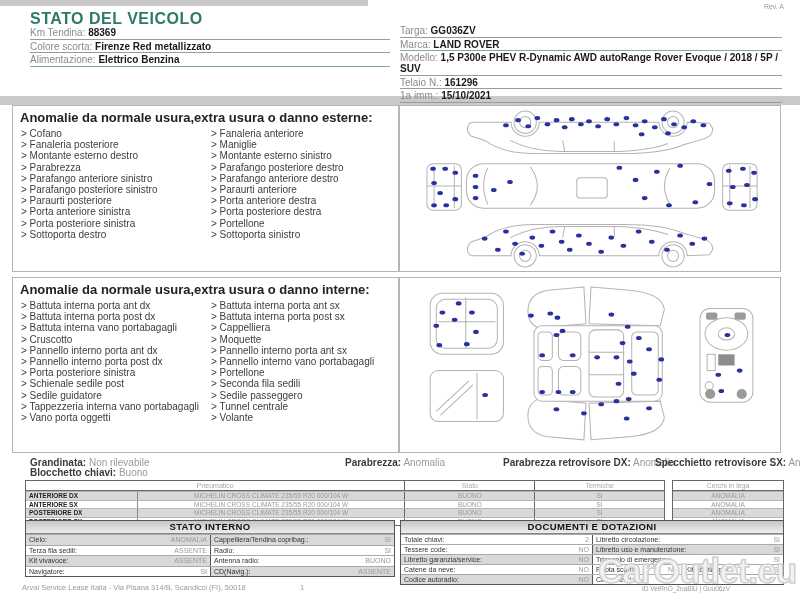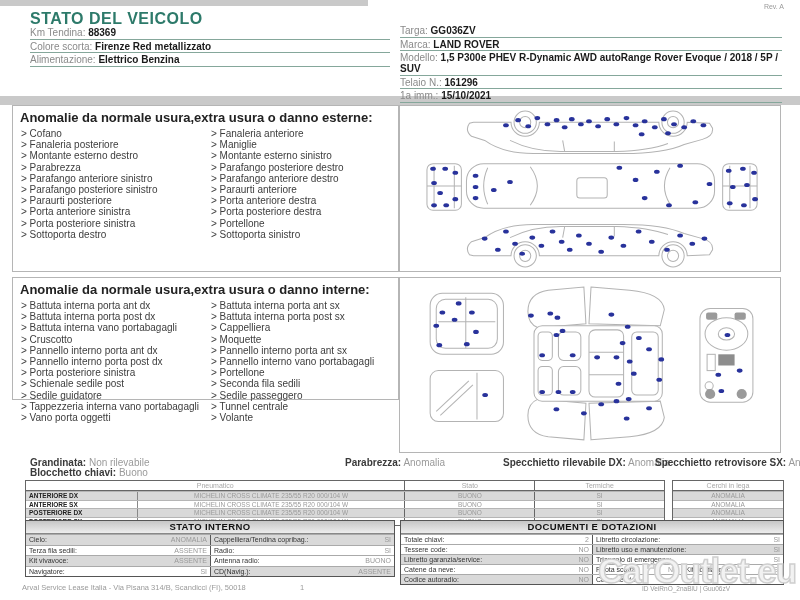--- a/index.html
+++ b/index.html
@@ -17,21 +17,21 @@
   #fields-left{left:30px;top:26px;width:360px;}
   #fields-right{left:400px;top:24px;width:382px;}
   .field-row{border-bottom:1px solid #85a79b;font-size:10px;line-height:11px;
              padding:1px 0 0.5px;color:#8a8a8a;}
   .field-row b{color:#1a1a1a;}
 
   
   .box{position:absolute;border:1px solid #b5b5b5;background:#fff;box-sizing:border-box;}
   #ext-list-box{left:12px;top:105px;width:387px;height:167px;}
   #ext-diagram-box{left:399px;top:105px;width:382px;height:167px;}
-  #int-list-box{left:12px;top:277px;width:387px;height:123px;}
+  #int-list-box{left:12px;top:277px;width:387px;height:176px;}
   #int-diagram-box{left:399px;top:277px;width:382px;height:176px;}
   .anom-title{font-size:13px;font-weight:bold;color:#222;padding:4px 12px 3px 7px;}
   .anom-cols{display:flex;}
   .anom-col{width:182px;padding-left:8px;font-size:10px;color:#3d3d3d;line-height:11.2px;}
   .anom-item{white-space:normal;}
   .diagram-wrap{width:100%;height:100%;display:flex;align-items:center;justify-content:center;}
 
   
   .status-item{position:absolute;font-size:10px;white-space:nowrap;}
   .status-item .lbl{font-weight:bold;color:#3a3a3a;}
@@ -388,21 +388,21 @@
           <ellipse cx="326" cy="88" rx="2.8" ry="2" fill="#28329b"></ellipse>
           <ellipse cx="308" cy="108" rx="2.8" ry="2" fill="#28329b"></ellipse>
         </g>
   </svg>
   </div>
 </div>
 
 <div id="st-grandinata" class="status-item"><span class="lbl">Grandinata:</span> <span class="val">Non rilevabile</span></div>
 <div id="st-blocchetto" class="status-item"><span class="lbl">Blocchetto chiavi:</span> <span class="val">Buono</span></div>
 <div id="st-parabrezza" class="status-item"><span class="lbl">Parabrezza:</span> <span class="val">Anomalia</span></div>
-<div id="st-spec-dx" class="status-item"><span class="lbl">Specchietto rilevabile DX:</span> <span class="val">Anomalia</span></div>
+<div id="st-spec-dx" class="status-item"><span class="lbl">Parabrezza retrovisore DX:</span> <span class="val">Anomalia</span></div>
 <div id="st-spec-sx" class="status-item"><span class="lbl">Specchietto retrovisore SX:</span> <span class="val">Anomalia</span></div>
 
 <div id="tyre-table">
   <div class="t-head">
     <div class="h-pneu">Pneumatico</div>
     <div class="h-stato">Stato</div>
     <div class="h-term">Termiche</div>
   </div>
   <div class="t-row sh">
     <div class="c-pos">ANTERIORE DX</div>

